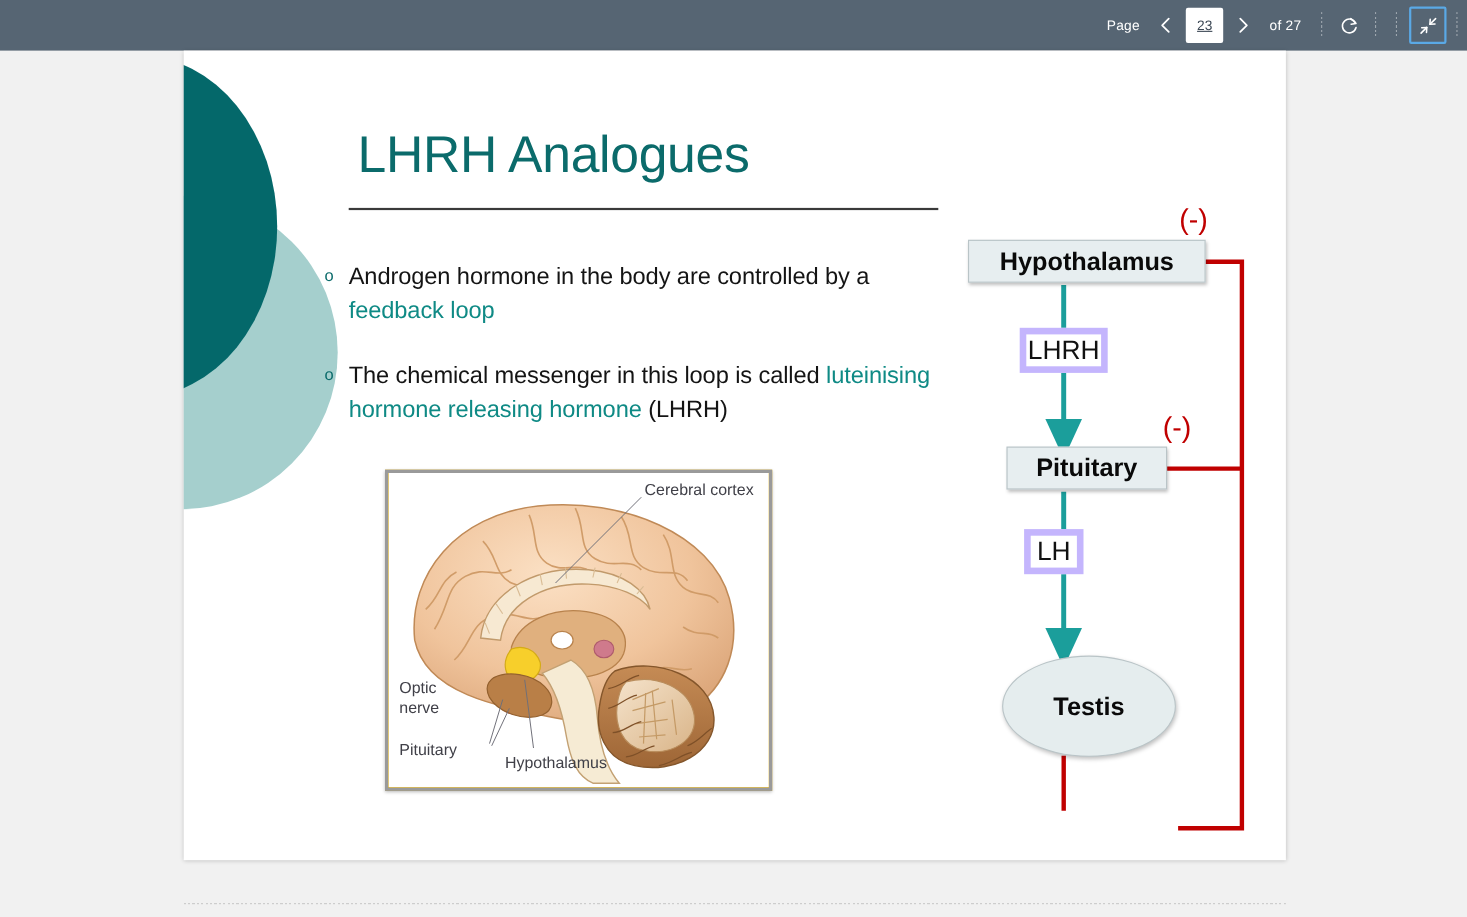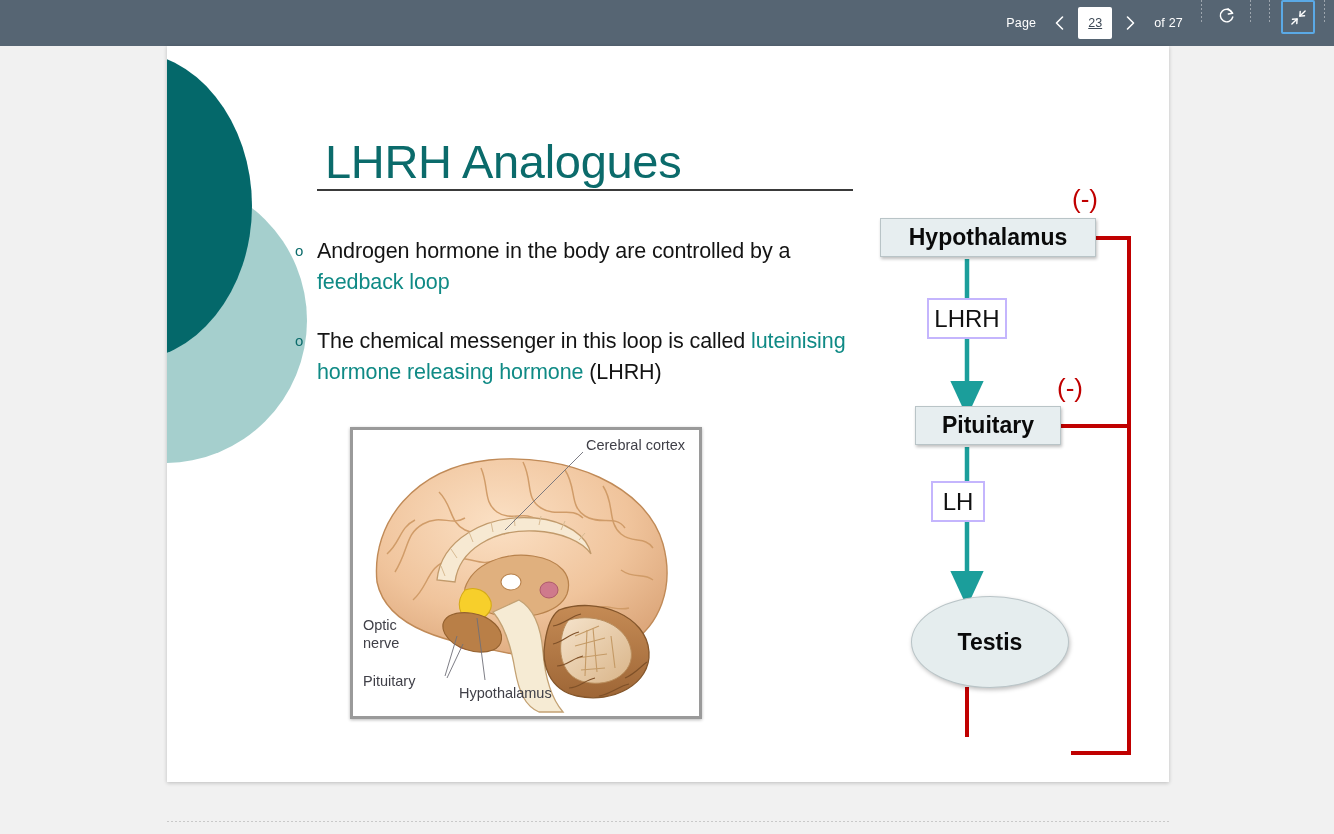--- a/index.html
+++ b/index.html
@@ -8,21 +8,21 @@
     background: #f1f1f1;
     font-family: "Liberation Sans", sans-serif;
     overflow: hidden;
   }
 
   
   .toolbar {
     position: absolute; left: 0; top: 0;
     width: 1334px; height: 46px;
     background: #566573;
-    display: flex; justify-content: flex-end;
+    display: flex; align-items: center; justify-content: flex-end;
     color: #ffffff;
   }
   .tb-group { display: flex; align-items: center; height: 46px; }
   .tb-label {
     font-size: 12.5px; color: #ffffff; letter-spacing: .2px;
     padding: 0 9px; white-space: nowrap;
   }
   .tb-zoom-label {
     font-size: 10px; letter-spacing: 1.3px; color: #ffffff;
     padding: 0 10px; white-space: nowrap;
@@ -77,21 +77,21 @@
     background: #a5cfcd;
   }
   .deco-dark {
     position: absolute; left: -165px; top: 5px;
     width: 250px; height: 310px; border-radius: 50%;
     background: #04686a;
   }
 
   
   .slide-title {
-    position: absolute; left: 158px; top: 88px;
+    position: absolute; left: 158px; top: 66px;
     font-size: 47px; color: #0b6b6b; font-weight: 400;
     letter-spacing: -.3px; white-space: nowrap;
   }
   .title-rule {
     position: absolute; left: 150px; top: 143px;
     width: 536px; height: 2px; background: #3a3a3a;
   }
 
   
   .bullets { position: absolute; left: 124px; top: 190px; width: 580px; }
@@ -139,21 +139,21 @@
   }
   .node-testo {
     left: 42px; top: 593px; width: 162px; height: 38px;
     font-size: 21px; font-weight: normal;
     background: linear-gradient(to bottom, #fbd8d8 0%, #f4b4b4 100%);
     border: 2px solid #c00000;
     box-shadow: 1px 2px 3px rgba(0,0,0,.22);
   }
   .hormone-box {
     position: absolute;
-    background: #ffffff; border: 2px solid #c4b5fd;
+    background: #ffffff; border: 6px solid #c4b5fd;
     display: flex; align-items: center; justify-content: center;
     font-size: 24px; color: #111111;
   }
   .hormone-lhrh { left: 60px; top: 157px; width: 80px; height: 41px; }
   .hormone-lh   { left: 64px; top: 340px; width: 54px; height: 41px; }
   .minus-sign {
     position: absolute; color: #c00000; font-size: 26px; font-weight: 400;
   }
   .minus-1 { left: 205px; top: 43px; }
   .minus-2 { left: 190px; top: 232px; }

